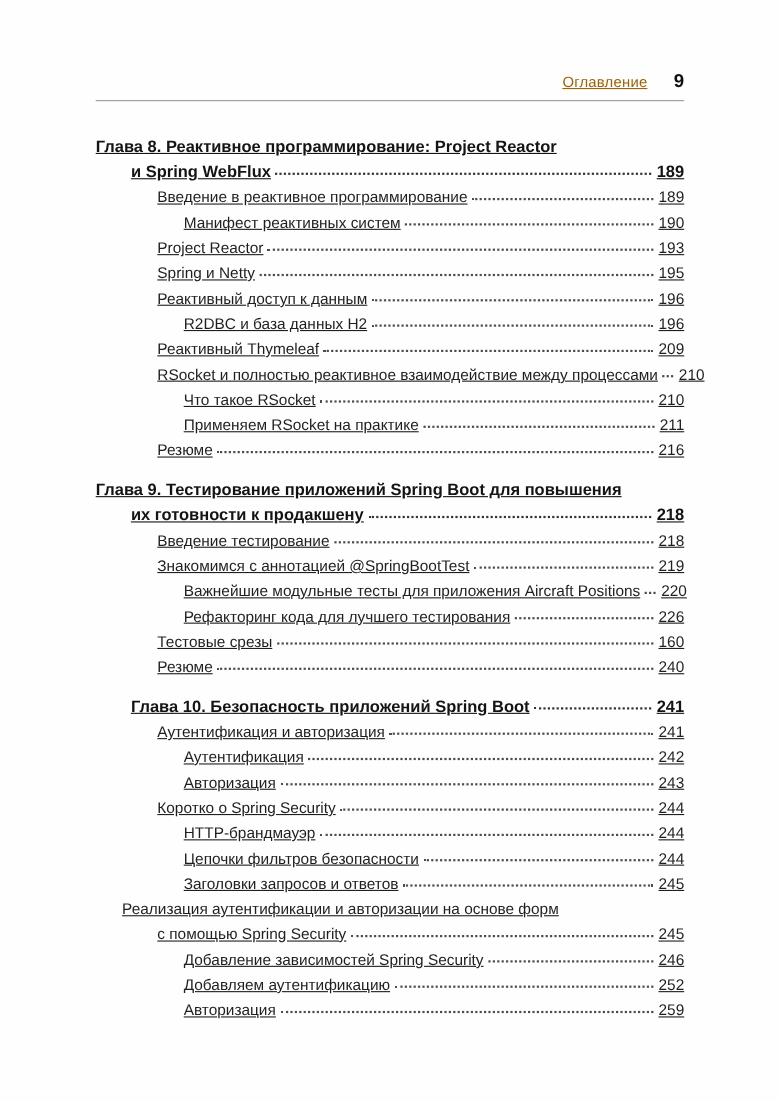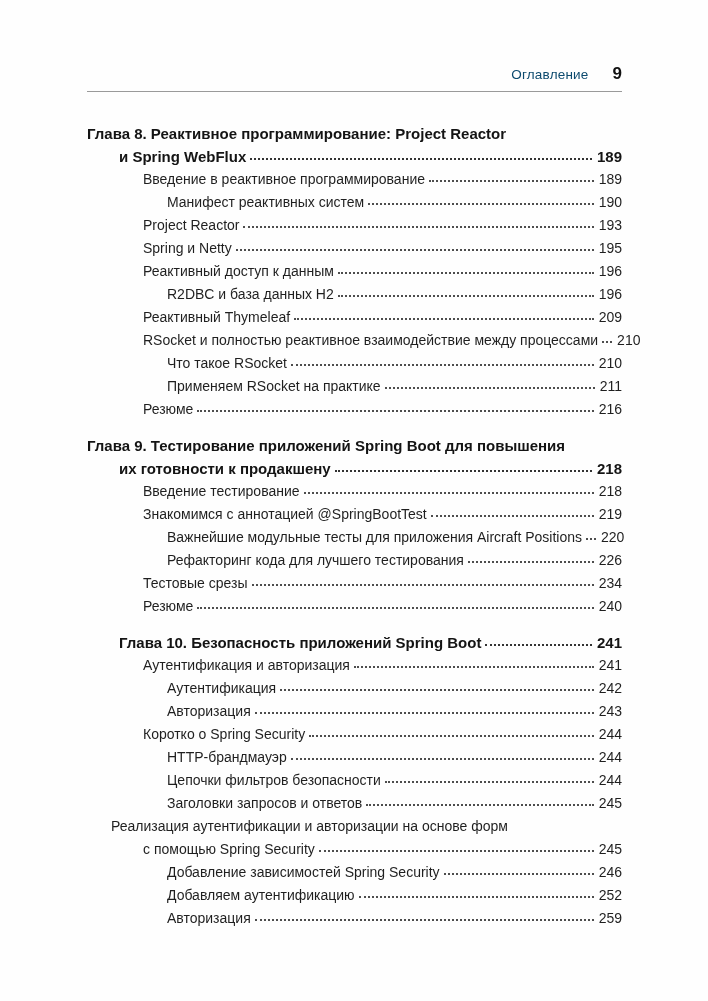--- a/index.html
+++ b/index.html
@@ -22,37 +22,38 @@
   }
   
   .pg-header{
     display:flex;
     justify-content:flex-end;
     align-items:baseline;
     gap:24px;
   }
   .running-head{
     font-size:13.5px;
-    color:#0c4a6e;
+    color:#a16207;
     letter-spacing:.2px;
+    text-decoration:underline;
   }
   .folio{
     font-size:17px;
     font-weight:bold;
     color:#111;
   }
   .header-rule{
     border:none;
     border-top:1.5px solid var(--rule);
     margin-top:7px;
   }
   
   .toc{margin-top:30px;}
   .toc-section + .toc-section{margin-top:13px;}
-  .entry{font-size:14px;line-height:23px;}
+  .entry{font-size:14px;line-height:23px;text-decoration:underline;}
   .entry .textline{white-space:nowrap;}
   .entry .row{
     display:flex;
     align-items:baseline;
   }
   .entry .text{white-space:nowrap;margin-left:32px;}
   .leader{
     flex:1 1 auto;
     min-width:10px;
     border-bottom:2px dotted var(--dots);
@@ -202,21 +203,21 @@
           <div class="row">
             <span class="text">Рефакторинг кода для лучшего тестирования</span>
             <span class="leader"></span>
             <span class="pagenum">226</span>
           </div>
         </div>
         <div class="entry level1">
           <div class="row">
             <span class="text">Тестовые срезы</span>
             <span class="leader"></span>
-            <span class="pagenum">234</span>
+            <span class="pagenum">160</span>
           </div>
         </div>
         <div class="entry level1">
           <div class="row">
             <span class="text">Резюме</span>
             <span class="leader"></span>
             <span class="pagenum">240</span>
           </div>
         </div>
       </section>

